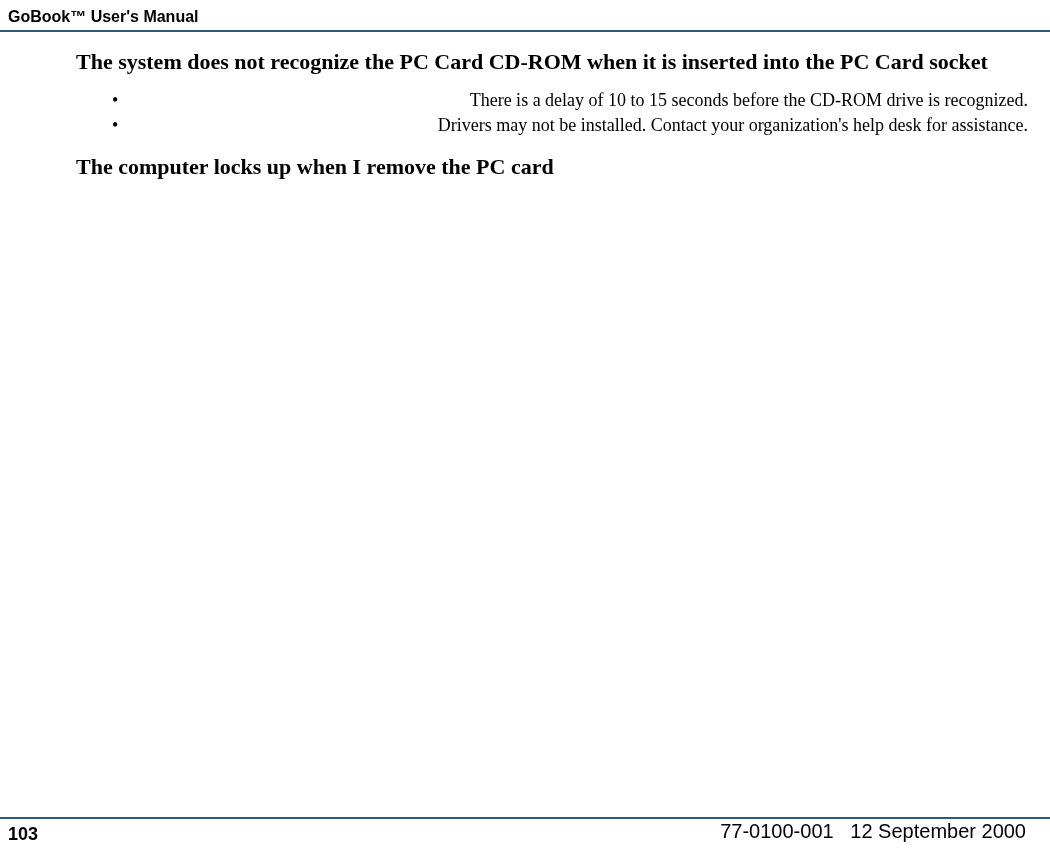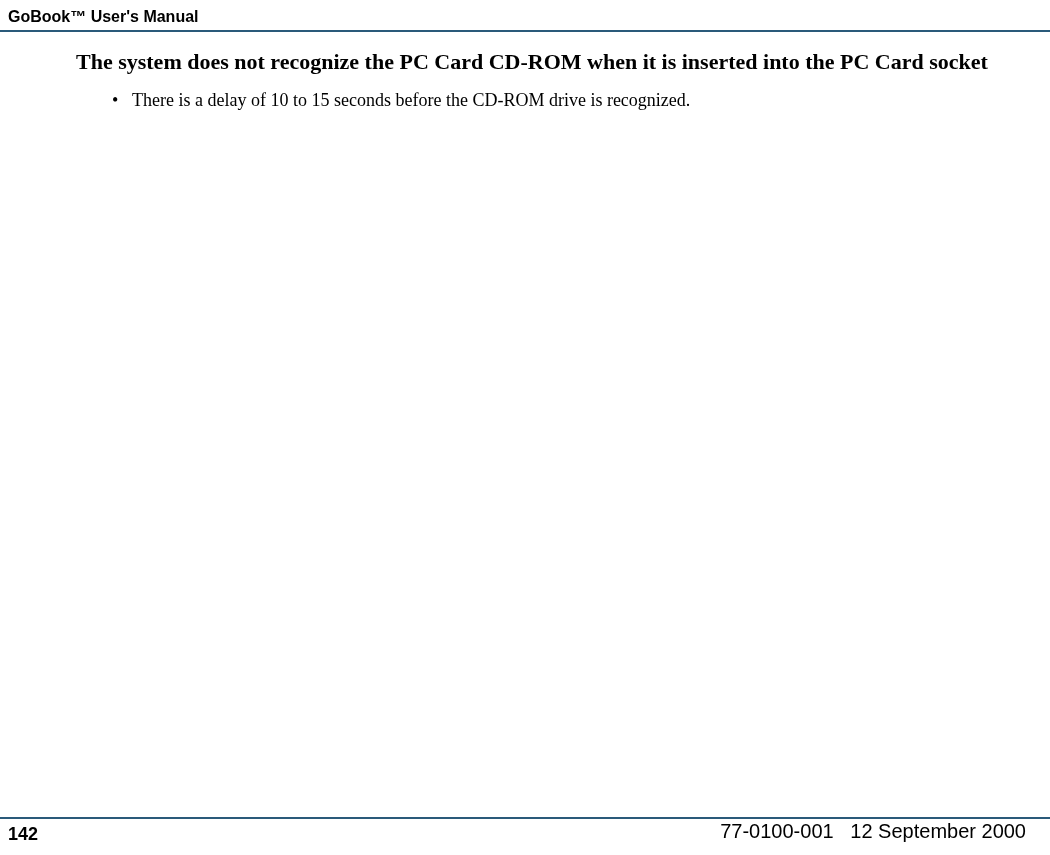--- a/index.html
+++ b/index.html
@@ -49,20 +49,21 @@
       font-weight: bold;
       font-size: 22px;
       line-height: 1.3;
       margin-top: 16px;
       margin-bottom: 12px;
     }
     .bullet-list {
       list-style: none;
       padding-left: 36px;
       margin-bottom: 8px;
+      text-align: right;
     }
     .bullet-item {
       font-family: "Times New Roman", Times, serif;
       font-size: 18px;
       line-height: 1.3;
       position: relative;
       padding-left: 20px;
       margin-bottom: 2px;
     }
     .bullet-item::before {
@@ -101,21 +102,23 @@
 </head>
 <body>
 
 <div class="header">GoBook™ User's Manual</div>
 <div class="header-line"></div>
 
 <div class="content">
   <div class="section-heading">The system does not recognize the PC Card CD-ROM when it is inserted into the PC Card socket</div>
   <ul class="bullet-list">
     <li class="bullet-item">There is a delay of 10 to 15 seconds before the CD-ROM drive is recognized.</li>
+    <li class="bullet-item">Drivers may not be installed. Contact your organization's help desk for assistance.</li>
   </ul>
 
+  <div class="section-heading-2">The computer locks up when I remove the PC card</div>
 </div>
 
 <div class="footer-line"></div>
-<div class="page-number">142</div>
+<div class="page-number">103</div>
 <div class="footer-right">
   <span>77-0100-001</span>&nbsp;&nbsp;&nbsp;<span>12 September 2000</span>
 </div>
 
 </body></html>

